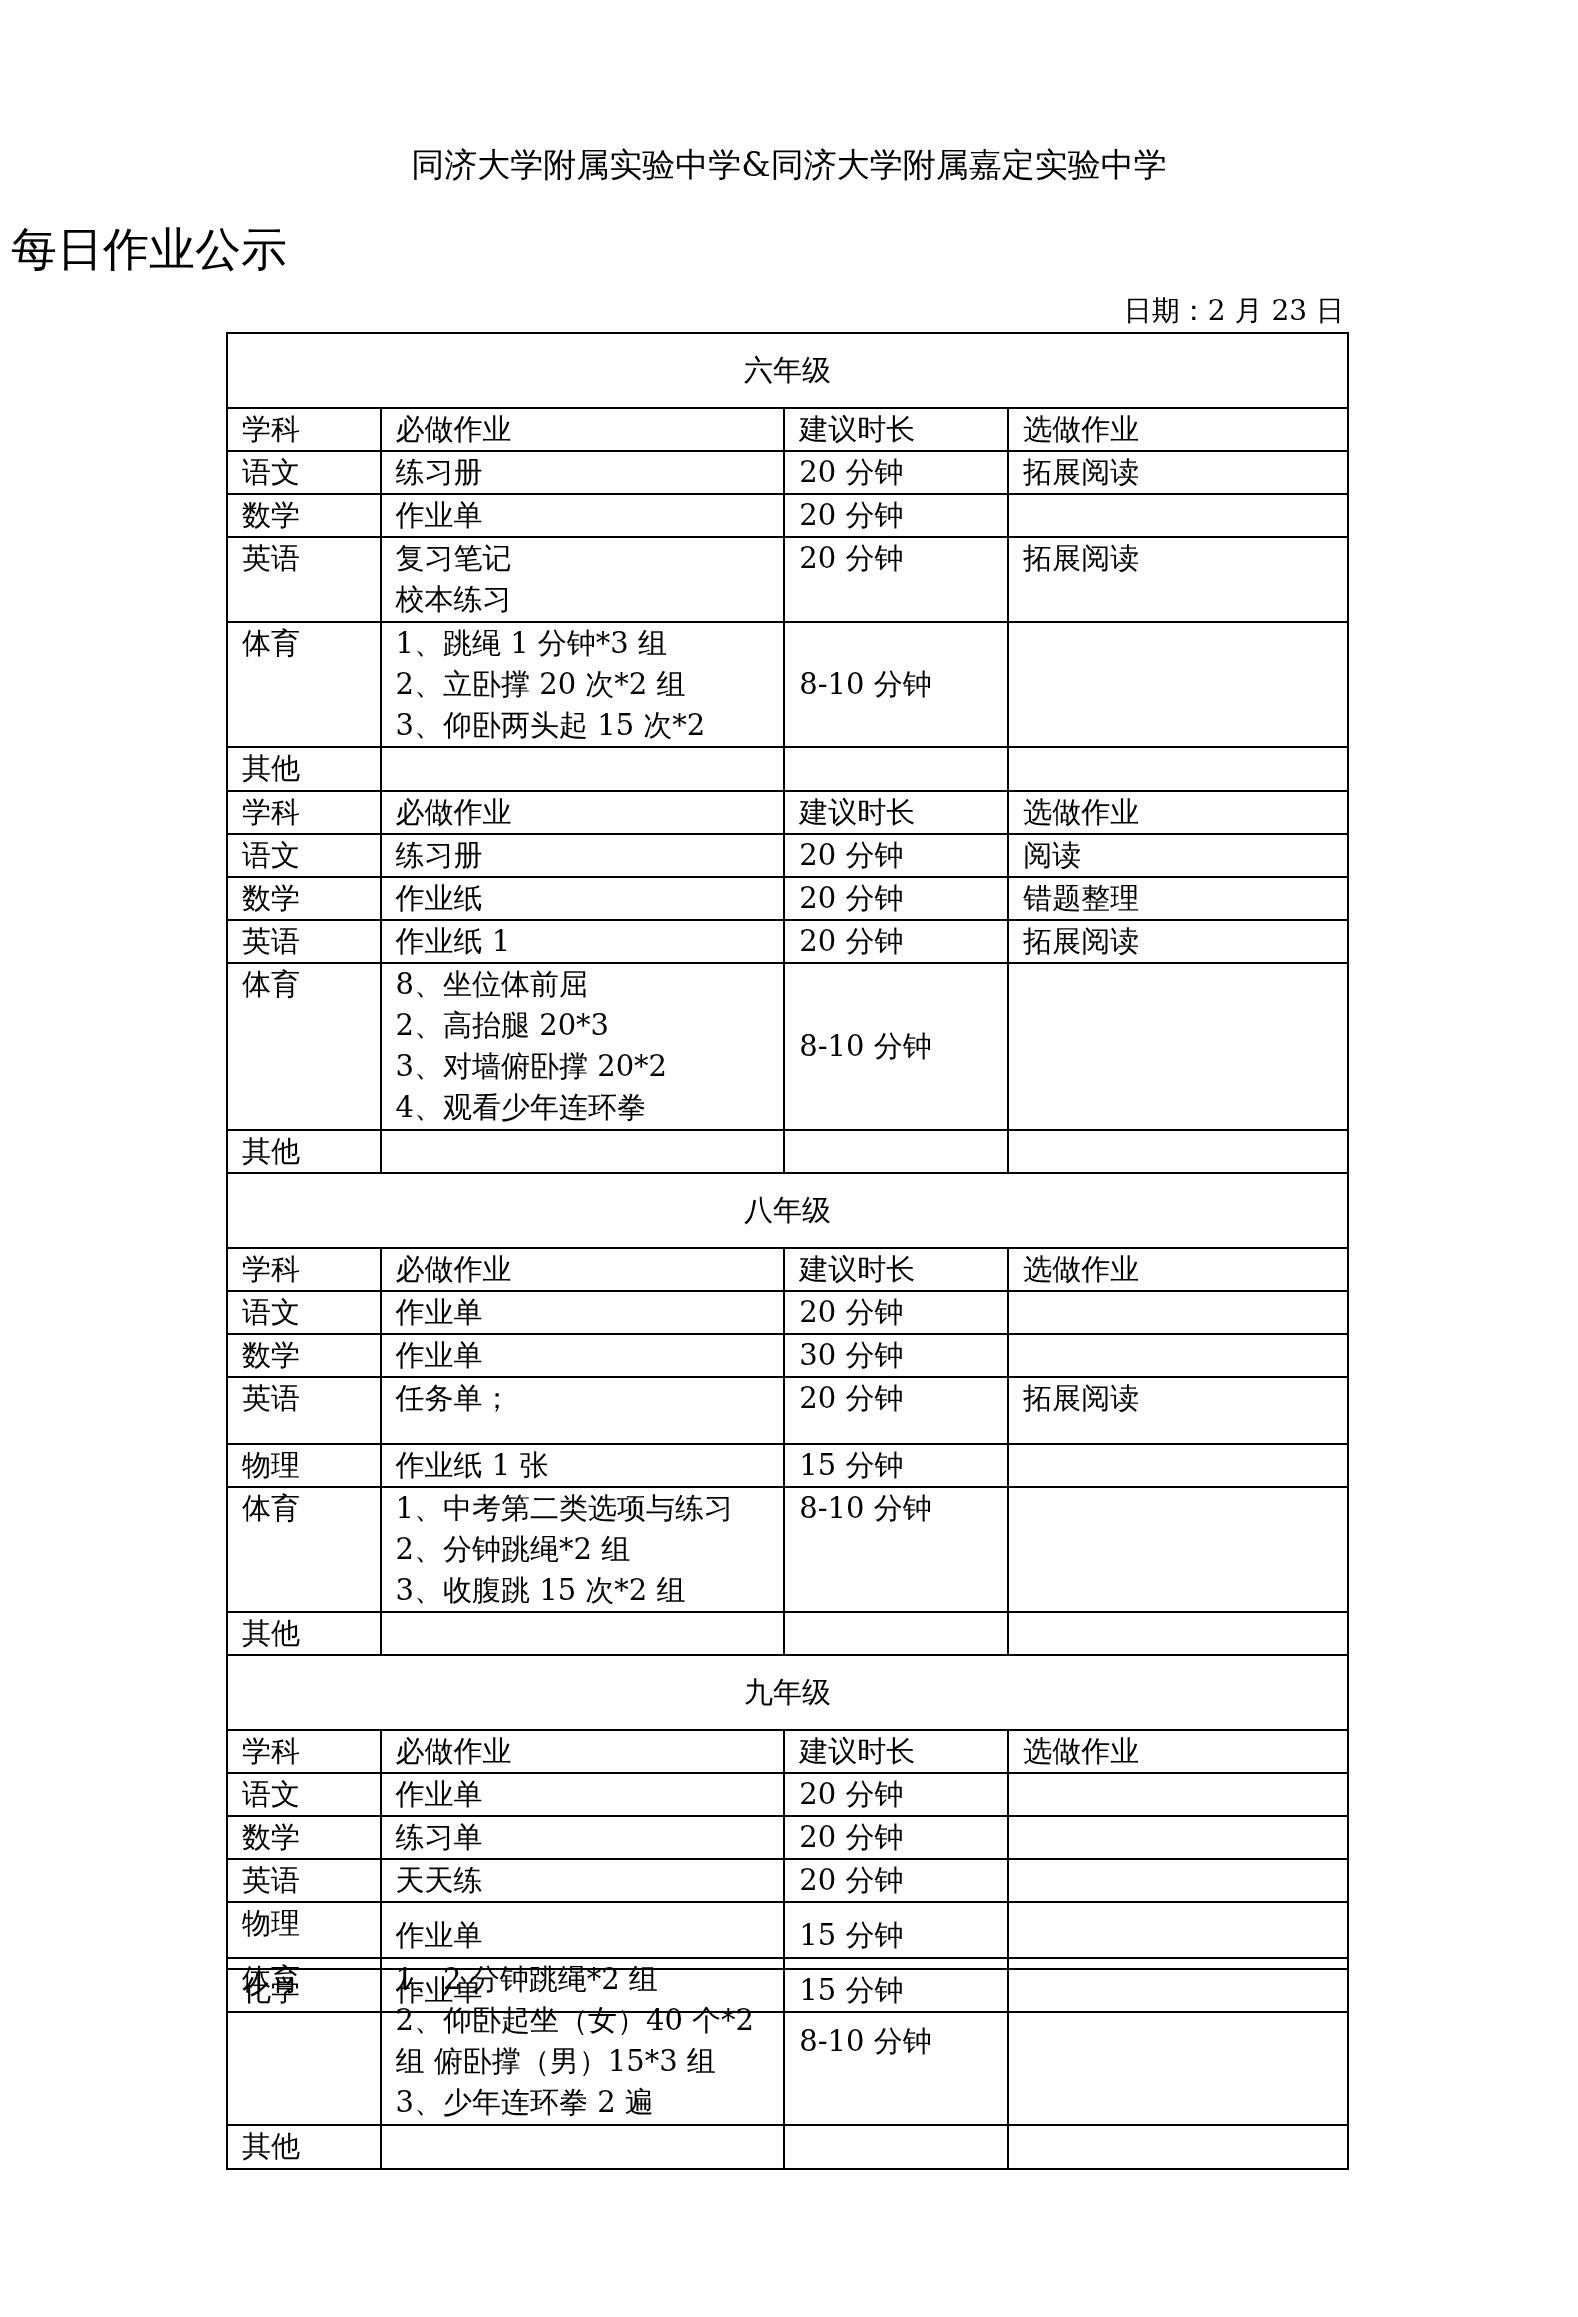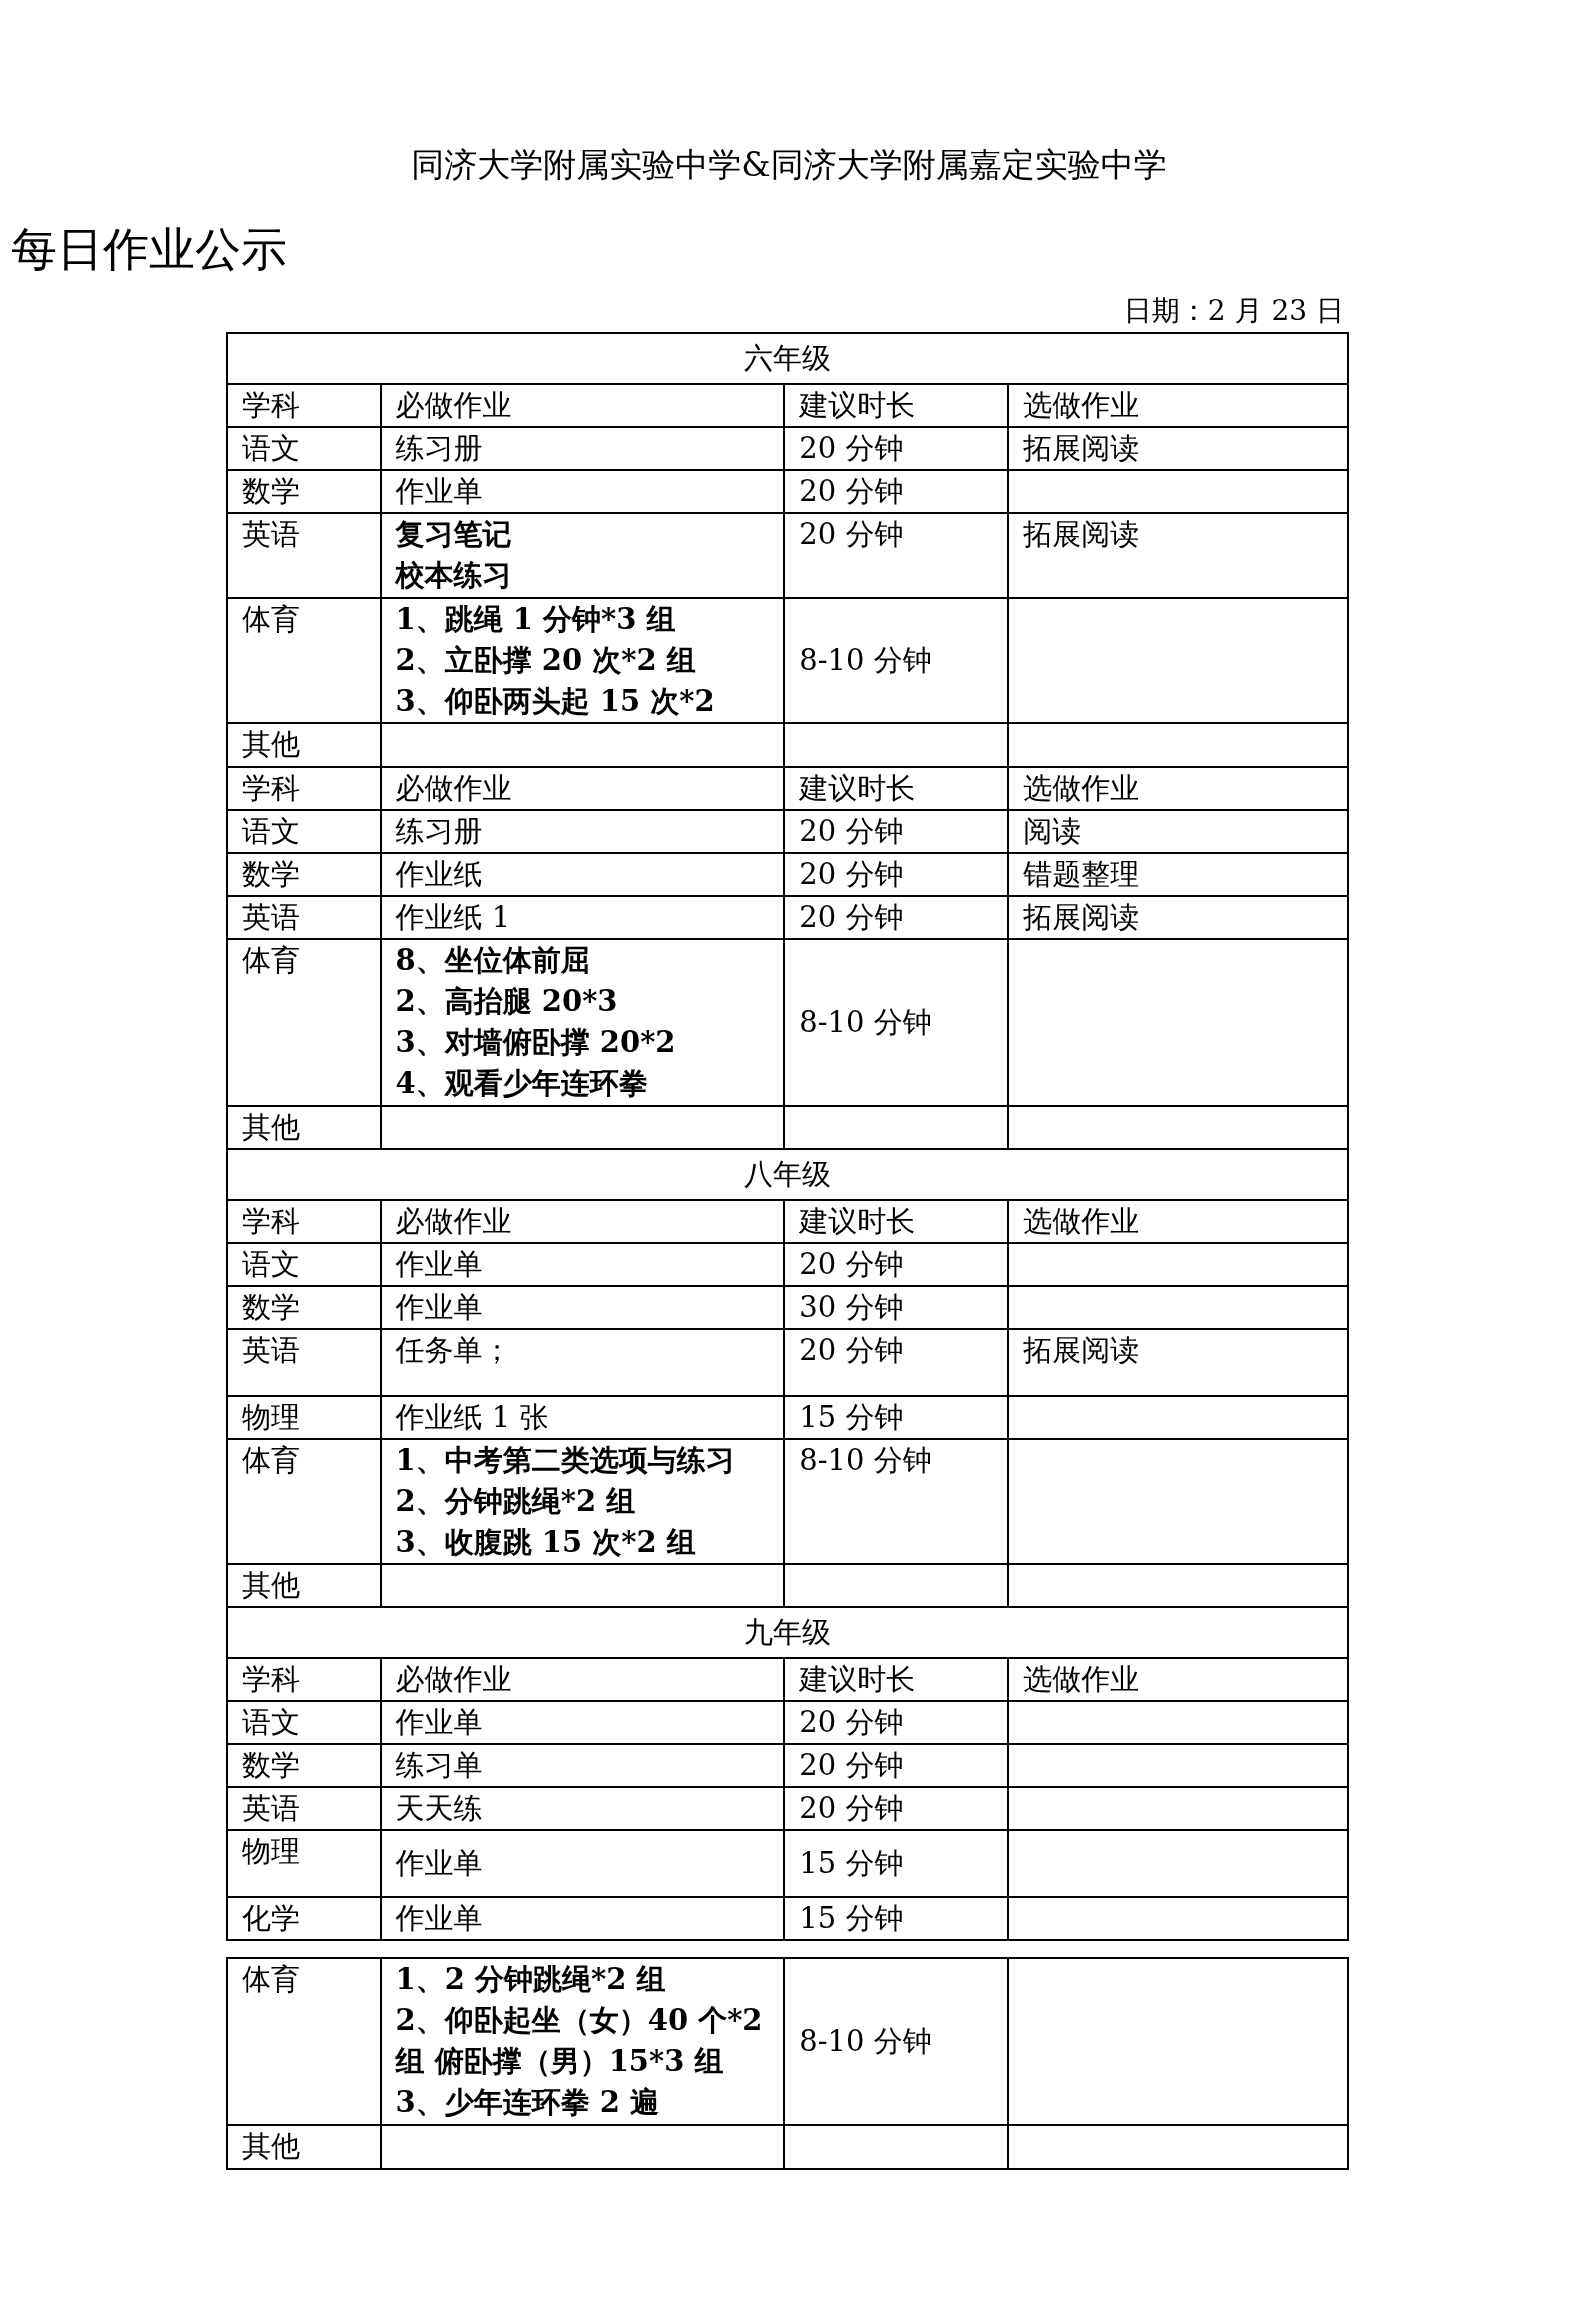--- a/index.html
+++ b/index.html
@@ -6,24 +6,24 @@
   body{width:1578px;height:2317px;position:relative;overflow:hidden;
        font-family:"DejaVu Serif","Liberation Serif",serif;color:#000;}
   .school-title{position:absolute;left:0;width:1578px;top:139px;text-align:center;
        font-size:33px;line-height:52px;letter-spacing:0;}
   .doc-title{position:absolute;left:11px;width:1578px;top:217px;text-align:left;
        font-size:46px;line-height:64px;}
   .date{position:absolute;right:234px;top:291px;font-size:28px;line-height:40px;}
   table.hw{position:absolute;left:226px;border-collapse:collapse;table-layout:fixed;width:1123px;}
   table.hw td{border:2px solid #000;padding:0 0 0 14px;font-size:29px;line-height:41px;
        vertical-align:top;white-space:nowrap;overflow:hidden;}
-  table.hw td.grade{text-align:center;padding:4px;}
+  table.hw td.grade{text-align:center;padding:16px;}
   table.hw td.mid{vertical-align:middle;}
   .c1{width:146px;} .c2{width:384px;} .c3{width:213px;} .c4{width:323px;}
-  .line{display:block;font-weight:bold;}
+  .line{display:block;}
 </style>
 </head>
 <body>
 
 <div class="school-title">同济大学附属实验中学&amp;同济大学附属嘉定实验中学</div>
 <div class="doc-title">每日作业公示</div>
 <div class="date">日期：2 月 23 日</div>
 
 <table class="hw" style="top:332px;">
   <colgroup>

